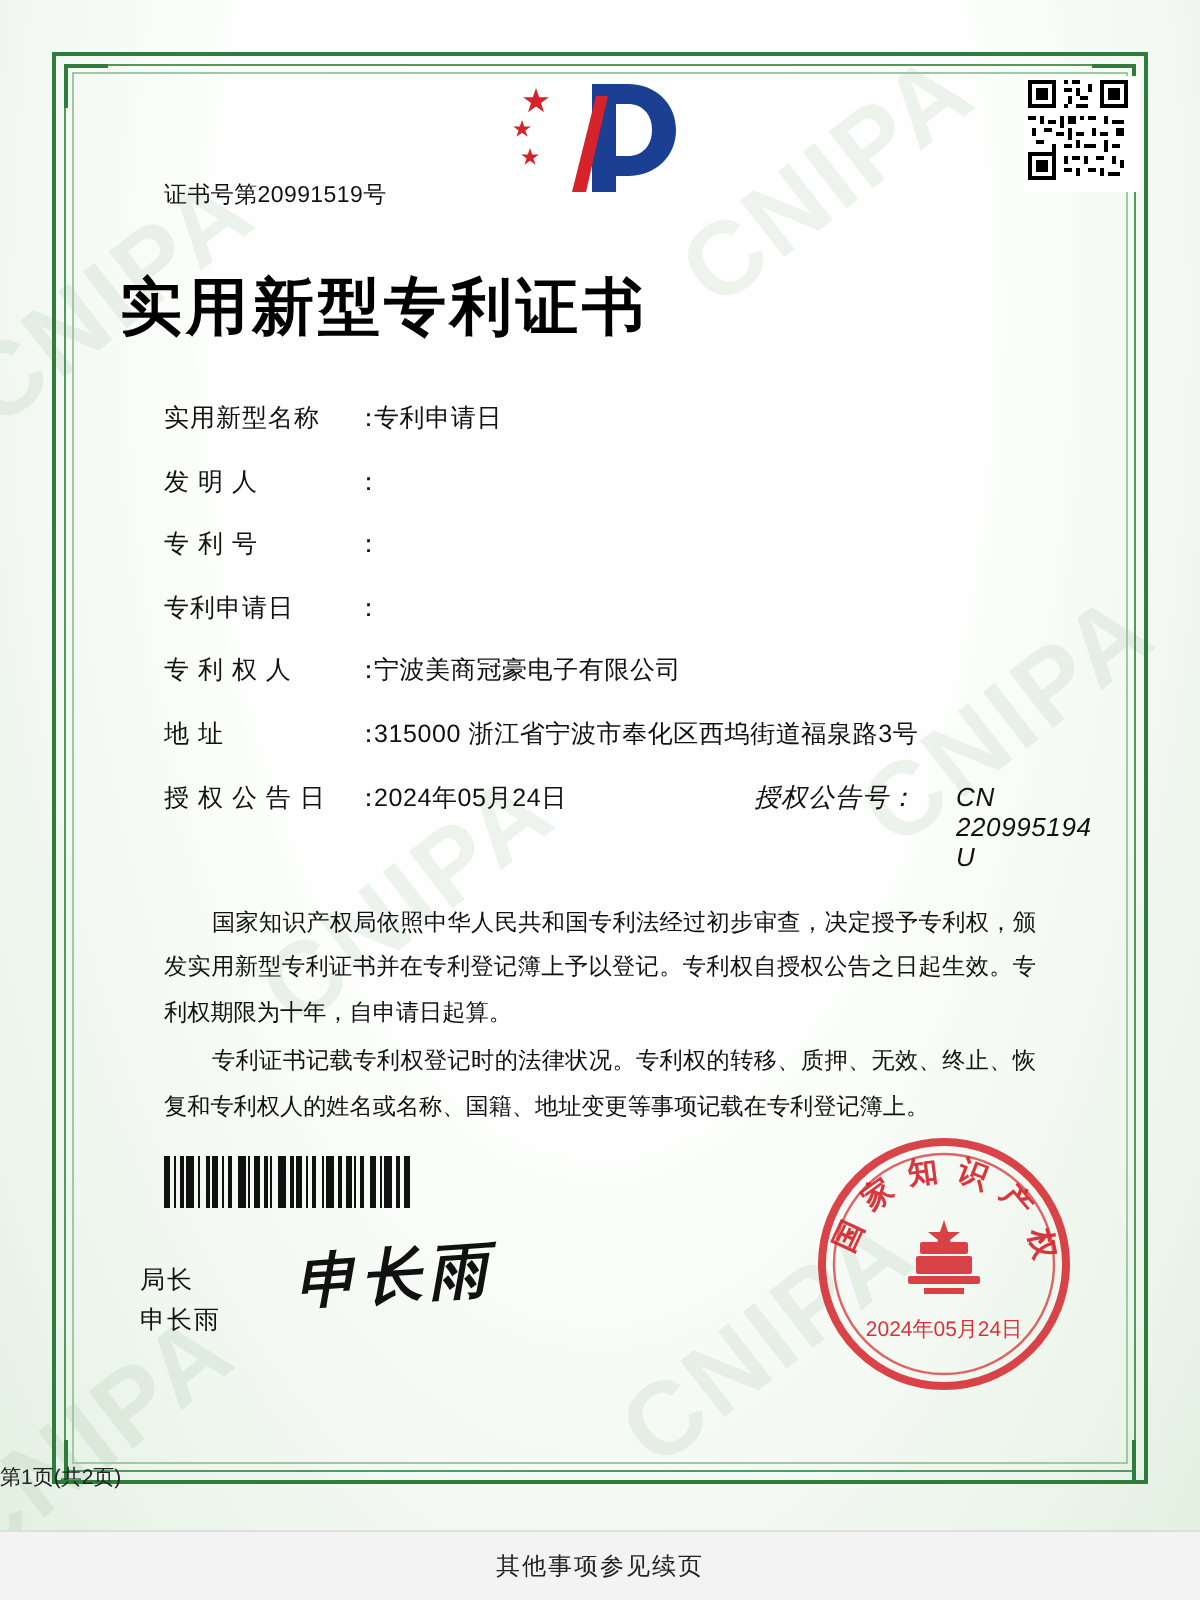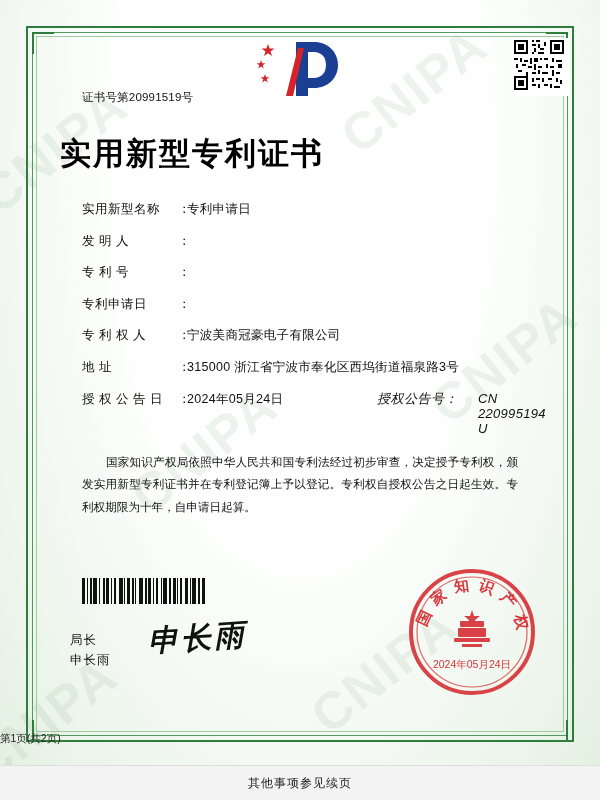--- a/index.html
+++ b/index.html
@@ -365,20 +365,21 @@
         <div class="fvalue">2024年05月24日</div>
         <div class="subfield">
           <span class="sublabel">授权公告号：</span>
           <span class="subvalue">CN 220995194 U</span>
         </div>
       </div>
 
     </div>
 
     <div class="para">国家知识产权局依照中华人民共和国专利法经过初步审查，决定授予专利权，颁发实用新型专利证书并在专利登记簿上予以登记。专利权自授权公告之日起生效。专利权期限为十年，自申请日起算。</div>
+    <div class="para second">专利证书记载专利权登记时的法律状况。专利权的转移、质押、无效、终止、恢复和专利权人的姓名或名称、国籍、地址变更等事项记载在专利登记簿上。</div>
 
   </div>
 
   <div class="barcode">
     <i style="width:3px"></i>
       <i style="width:2px;background:transparent"></i>
     <i style="width:1px"></i>
       <i style="width:2px;background:transparent"></i>
     <i style="width:2px"></i>
       <i style="width:1px;background:transparent"></i>

